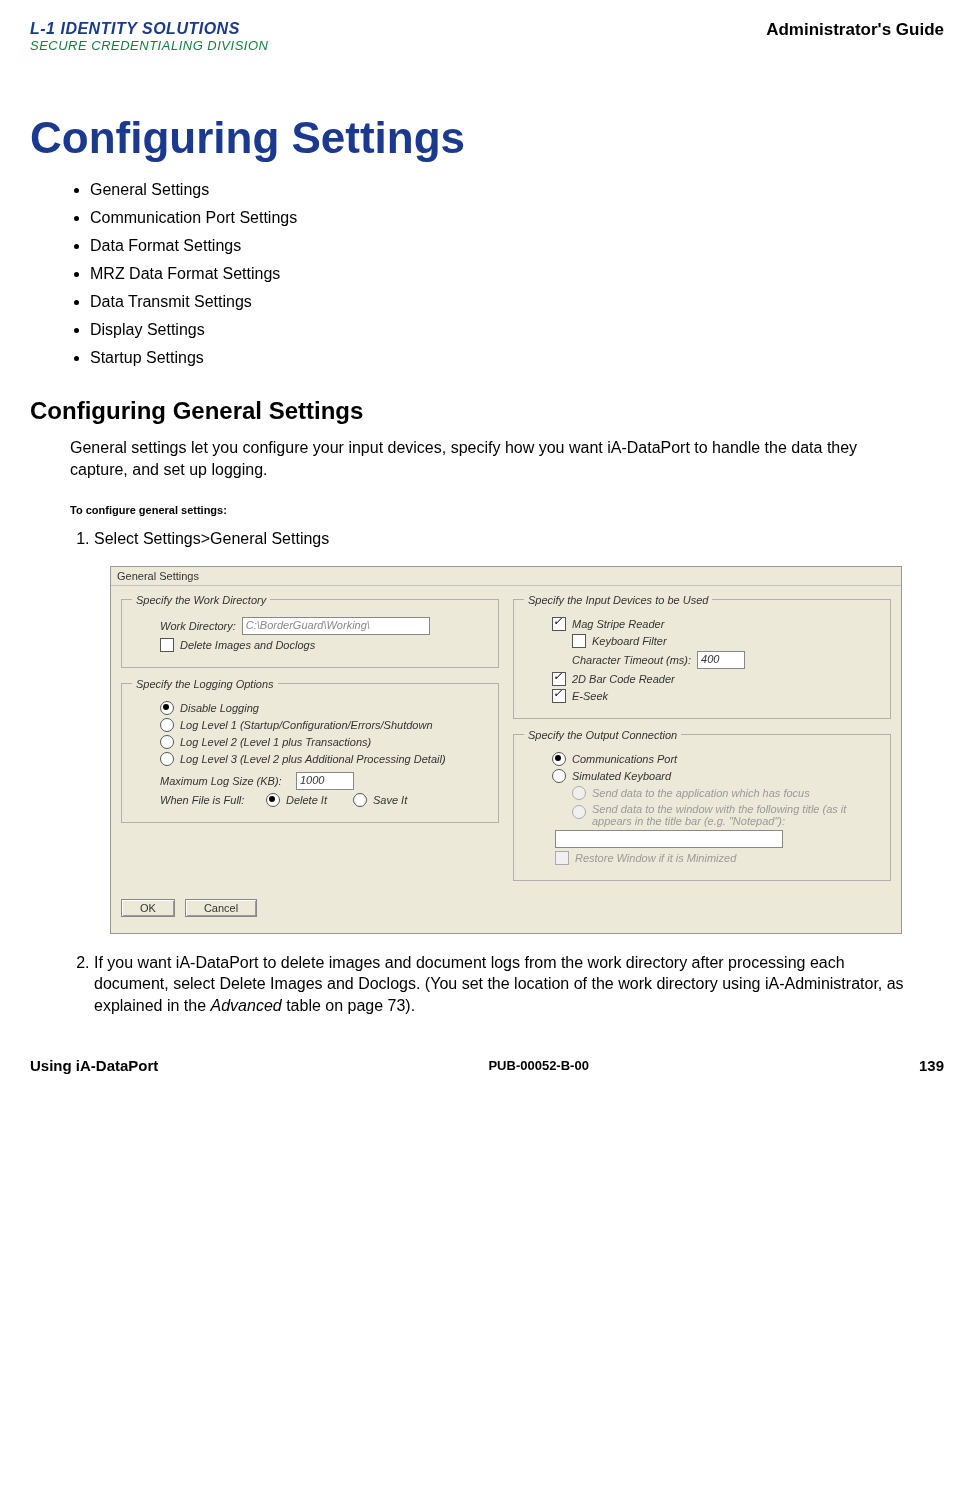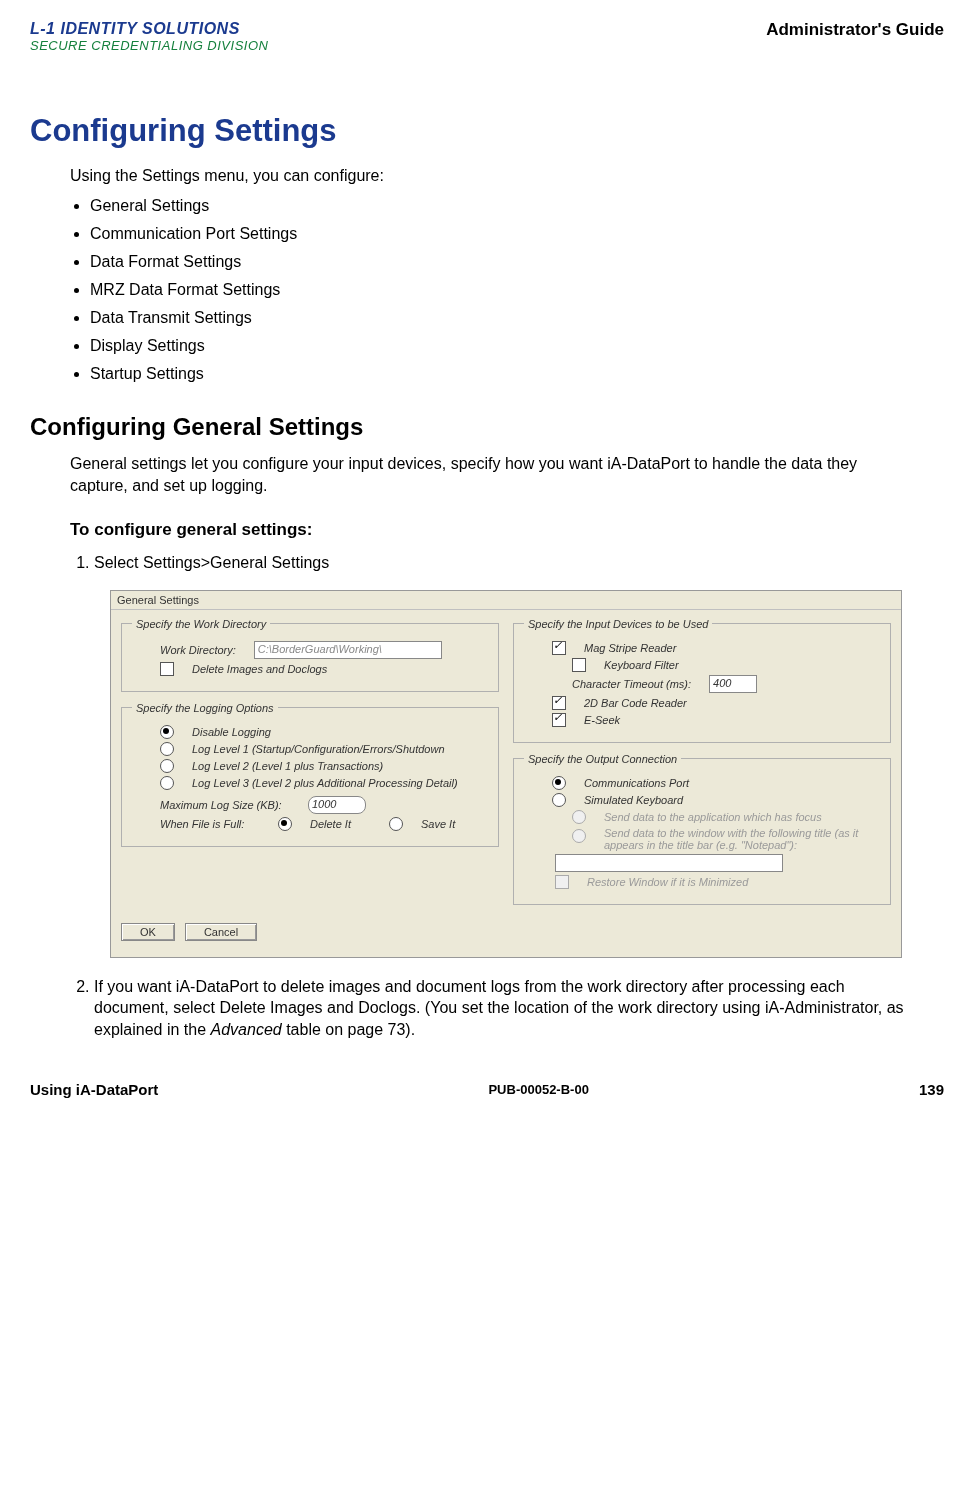--- a/index.html
+++ b/index.html
@@ -33,21 +33,21 @@
     font-size: 13px;
     font-style: italic;
     letter-spacing: 0.5px;
   }
   .guide-title {
     font-weight: bold;
     font-size: 17px;
   }
   h1.main-heading {
     color: #1b3a8f;
-    font-size: 31px;
+    font-size: 44px;
     font-weight: bold;
     margin: 0 0 18px 0;
   }
   .body-text {
     font-size: 16px;
     margin: 0 0 12px 40px;
   }
   ul.bullets {
     margin: 0 0 30px 40px;
     padding-left: 20px;
@@ -60,21 +60,21 @@
     font-size: 24px;
     font-weight: bold;
     margin: 30px 0 12px 0;
   }
   .body-para {
     font-size: 16px;
     margin: 0 40px 24px 40px;
     line-height: 1.35;
   }
   .sub3 {
-    font-size: 17px;
+    font-size: 11px;
     font-weight: bold;
     margin: 0 0 12px 40px;
   }
   ol.steps {
     margin: 0 40px 16px 40px;
     padding-left: 24px;
   }
   ol.steps li {
     font-size: 16px;
     margin-bottom: 10px;
@@ -115,21 +115,21 @@
     border-radius: 0;
     margin: 0 0 10px 0;
     padding: 8px 10px 12px 10px;
     min-height: 0;
   }
   fieldset.gb legend {
     font-size: 11px;
     padding: 0 4px;
     color: #333;
   }
-  .row { margin: 3px 0; display:flex; align-items:center; gap:18px; }
+  .row { margin: 3px 0; display:flex; align-items:center; gap:6px; }
   .row-indent { margin-left: 28px; }
   .row-indent2 { margin-left: 48px; }
   .row-indent3 { margin-left: 31px; }
   .lbl { display:inline-block; }
   .win-input {
     background:#fff;
     border:1px solid #888;
     padding:1px 3px;
     font-size:11px;
     height:14px;
@@ -192,21 +192,20 @@
   <div class="top-header">
     <div class="logo-block">
       <div class="line1">L-1 IDENTITY SOLUTIONS</div>
       <div class="line2">SECURE CREDENTIALING DIVISION</div>
     </div>
     <div class="guide-title">Administrator's Guide</div>
   </div>
 
   <h1 class="main-heading">Configuring Settings</h1>
 
-  <p class="body-text">Using the Settings menu, you can configure:</p>
 
   <ul class="bullets">
     <li>General Settings</li>
     <li>Communication Port Settings</li>
     <li>Data Format Settings</li>
     <li>MRZ Data Format Settings</li>
     <li>Data Transmit Settings</li>
     <li>Display Settings</li>
     <li>Startup Settings</li>
   </ul>
@@ -254,21 +253,21 @@
             <div class="row row-indent">
               <span class="radio"></span>
               <span class="lbl">Log Level 2 (Level 1 plus Transactions)</span>
             </div>
             <div class="row row-indent">
               <span class="radio"></span>
               <span class="lbl">Log Level 3 (Level 2 plus Additional Processing Detail)</span>
             </div>
             <div class="row row-indent" style="margin-top:6px;">
               <span class="lbl" style="width:130px;">Maximum Log Size (KB):</span>
-              <span class="win-input" style="width:50px;border-radius:8px;">1000</span>
+              <span class="win-input" style="width:50px;">1000</span>
             </div>
             <div class="row row-indent">
               <span class="lbl" style="width:100px;">When File is Full:</span>
               <span class="radio checked"></span>
               <span class="lbl" style="margin-right:20px;">Delete It</span>
               <span class="radio"></span>
               <span class="lbl">Save It</span>
             </div>
           </fieldset>
         </div>

